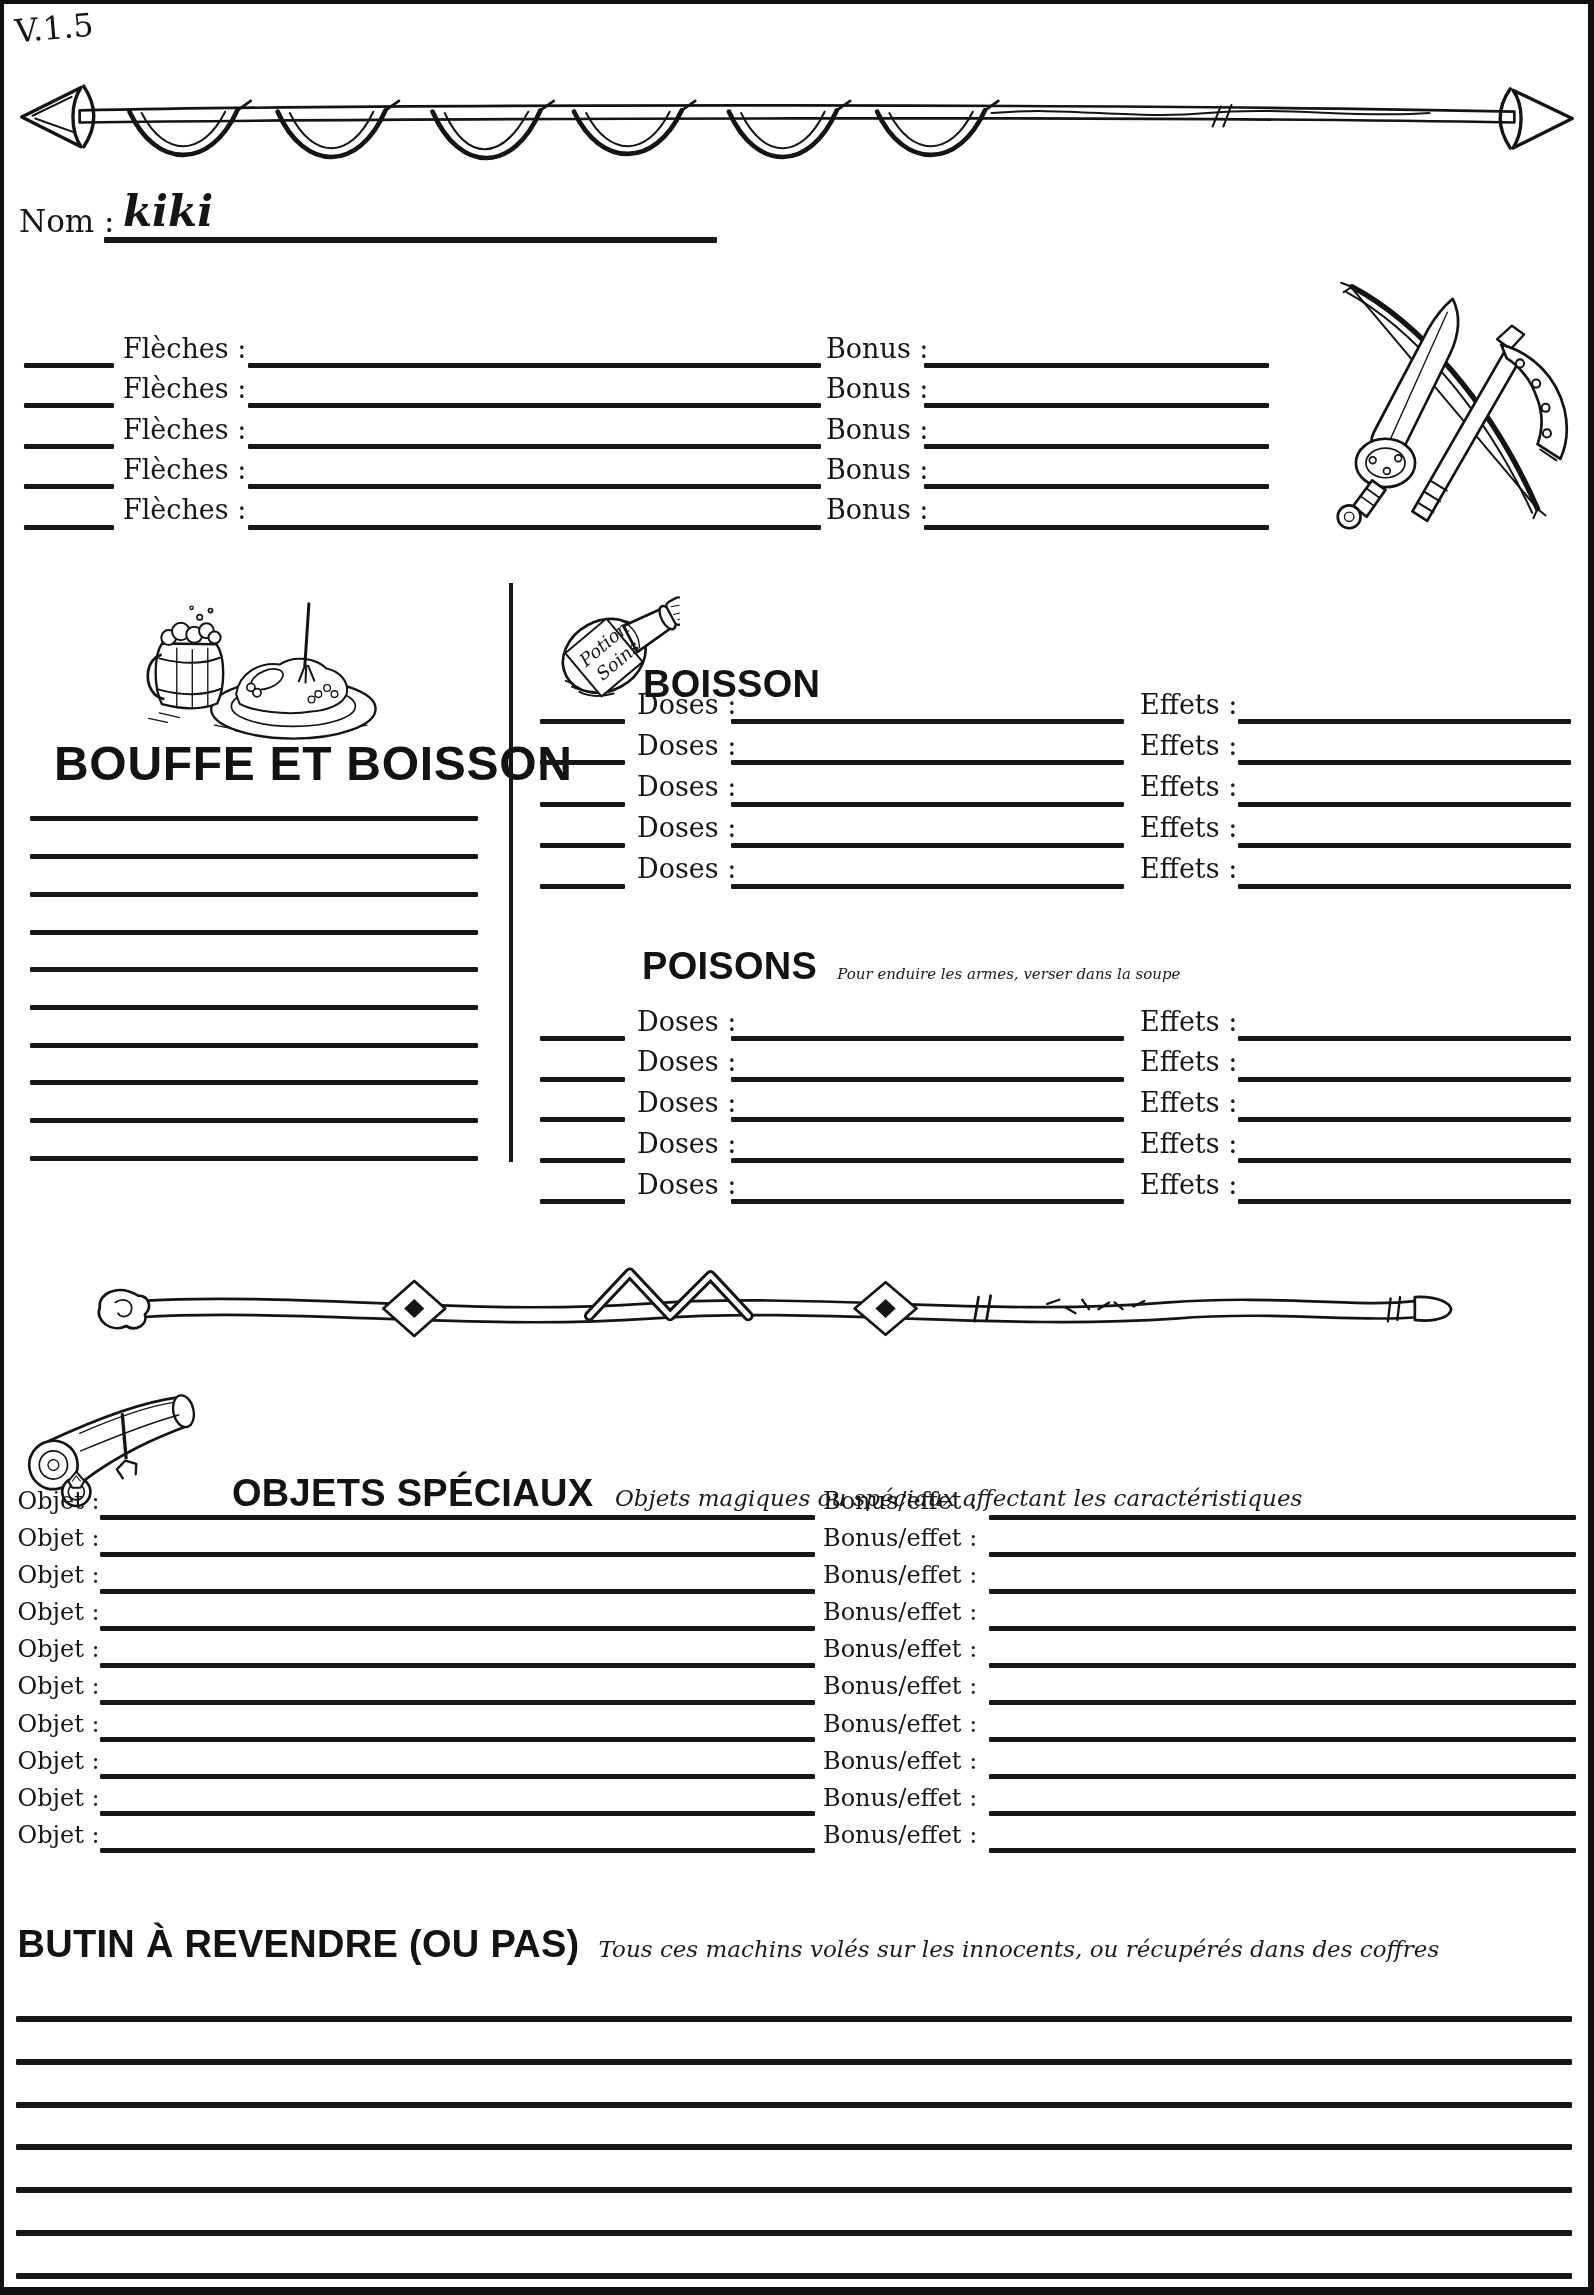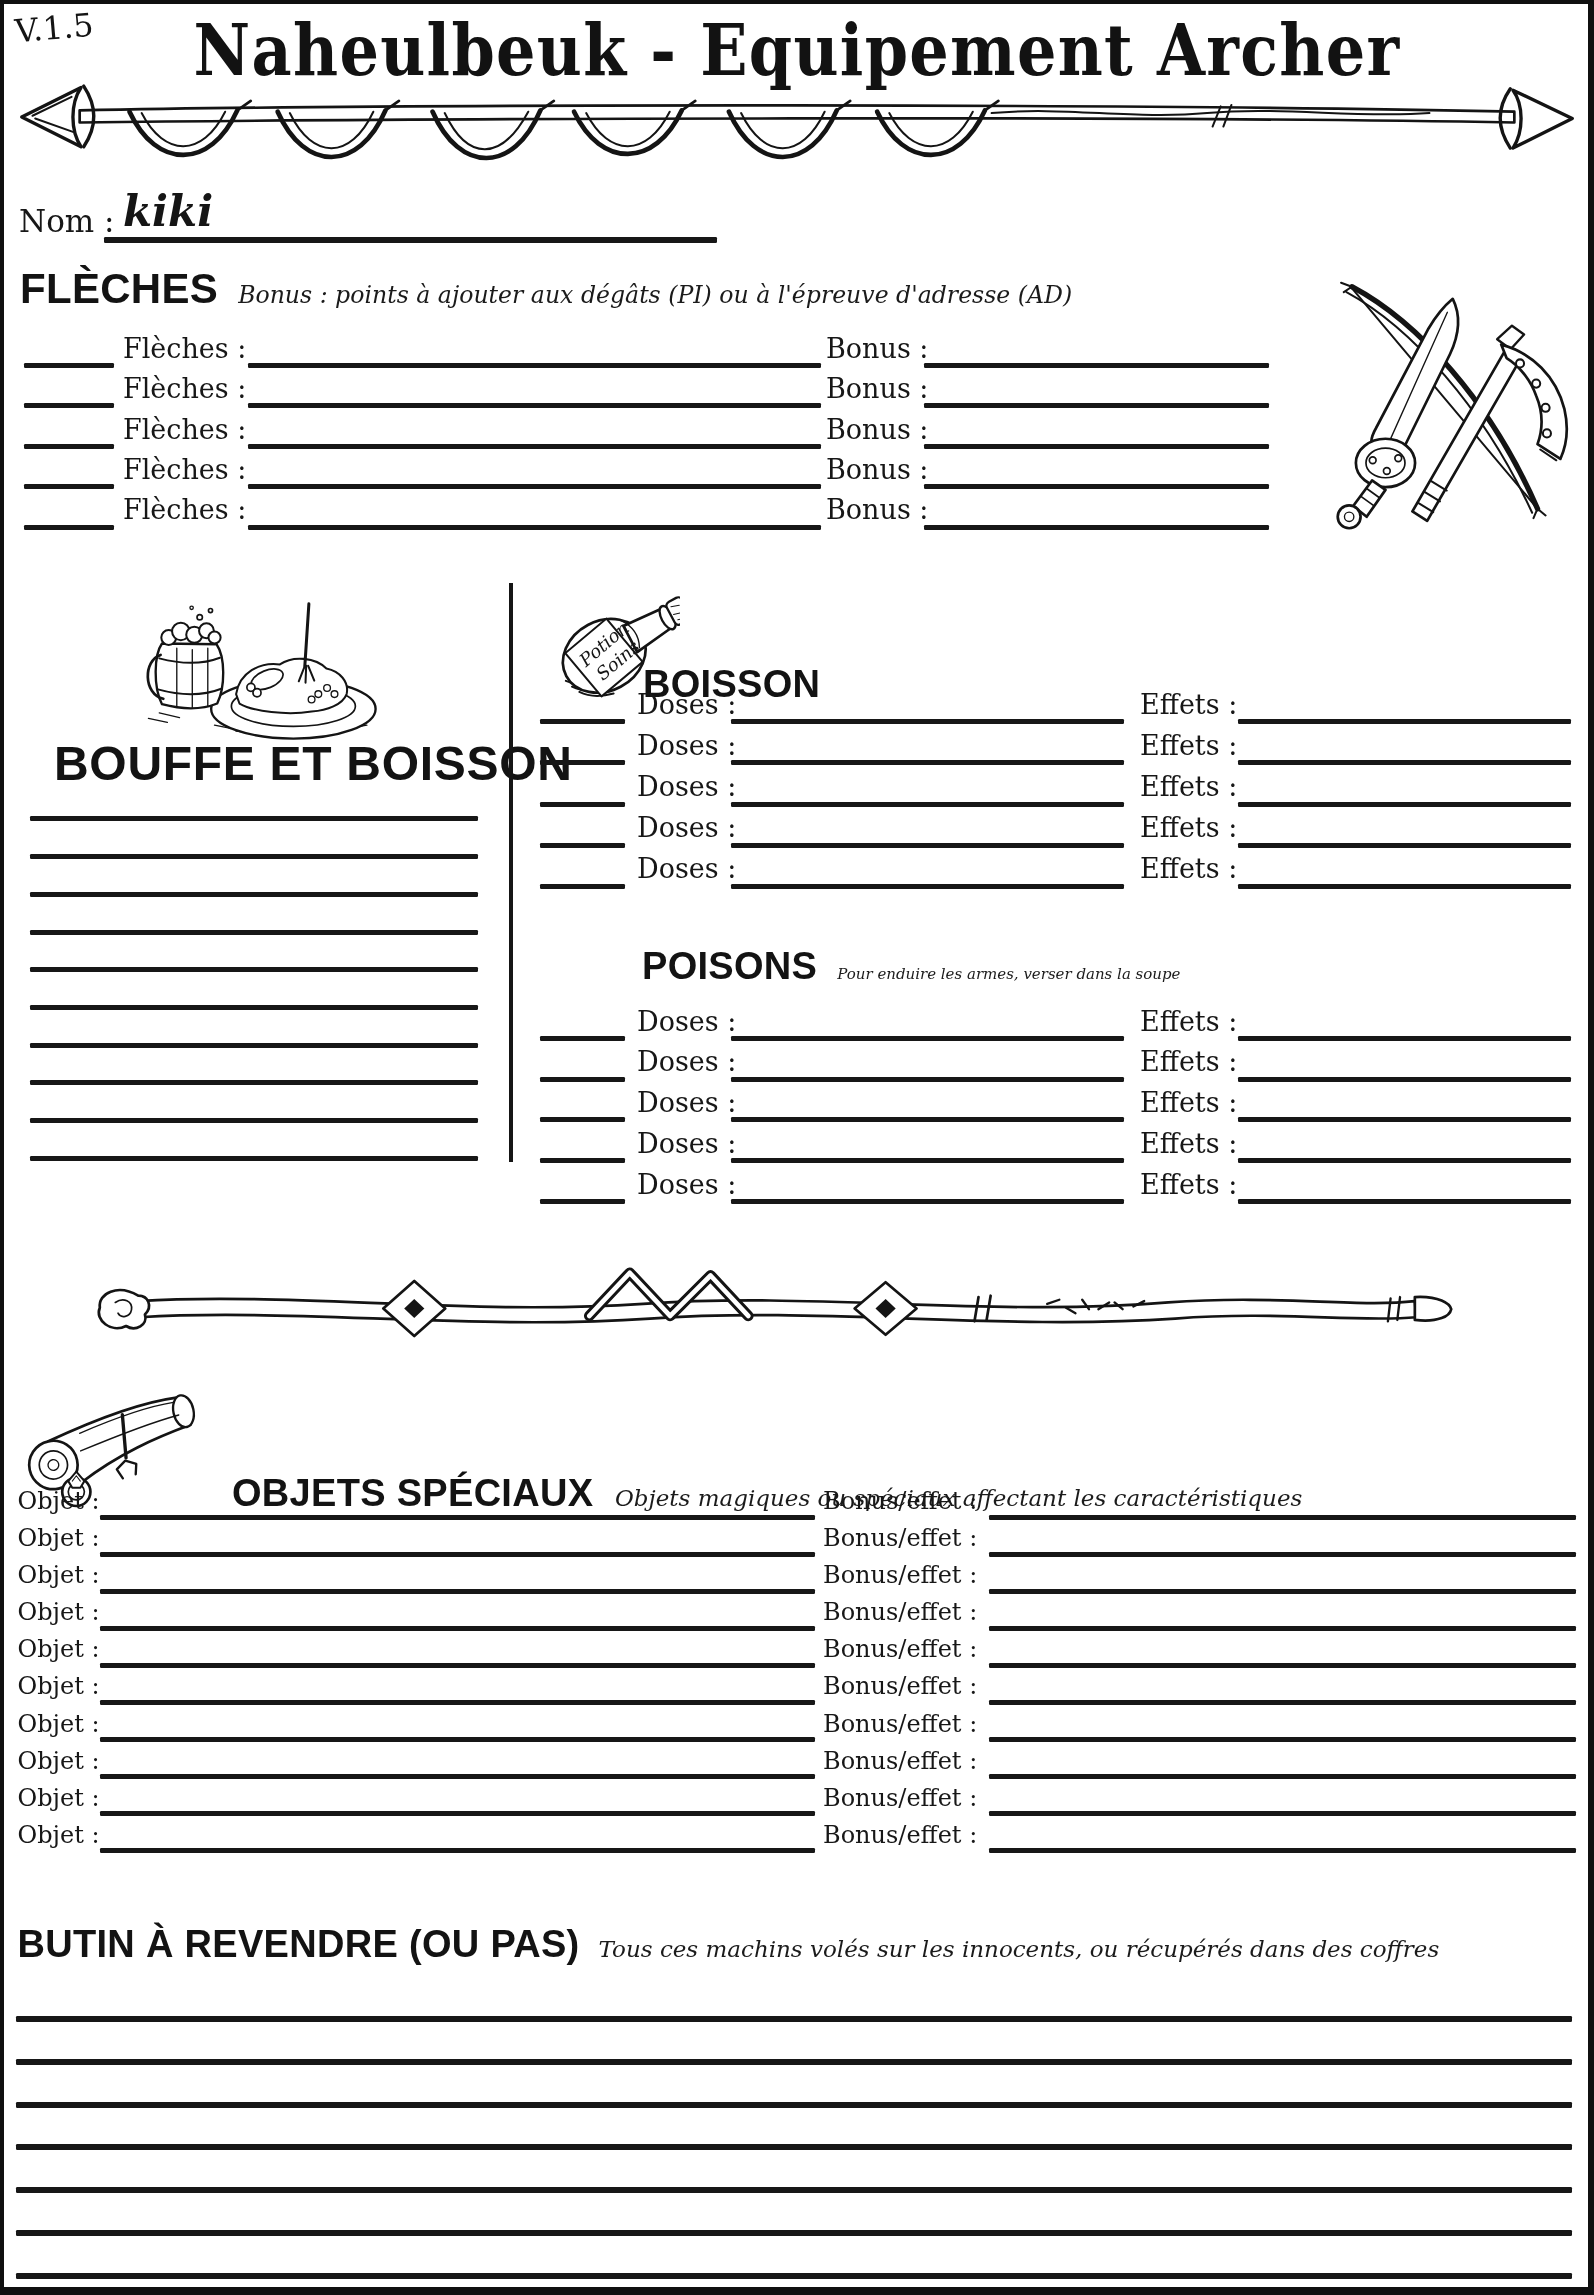--- a/index.html
+++ b/index.html
@@ -33,23 +33,20 @@
   svg text{font-family:"DejaVu Serif",serif;fill:#161616;}
   .butin-line{height:6px;}
 </style>
 </head>
 <body>
 
 <div id="page">
   <div id="frame"></div>
 
   <div id="version">V.1.5</div>
-  <div id="title-wrap">
-    <span id="title">Naheulbeuk - Equipement Archer</span>
-  </div>
 
   <svg style="left:15px;top:67px" width="1564" height="115" viewBox="0 0 2322 170">
     <path class="paper" stroke-width="4" d="M96,64 C600,54 1700,54 2226,66 L2226,82 C1700,72 600,76 96,82 Z"></path>
     <path class="paper" stroke-width="5" d="M10,74 L98,30 C82,54 82,94 98,118 Z"></path>
     <path class="ink" stroke-width="3" d="M26,72 L84,44 M30,76 L86,96"></path>
     <path class="ink" stroke-width="5" d="M102,28 Q132,73 102,118"></path>
     <path class="paper" stroke-width="5" d="M2312,76 L2224,34 C2240,56 2240,96 2224,120 Z"></path>
     <path class="ink" stroke-width="5" d="M2220,32 Q2190,75 2220,120"></path>
     <g class="ink" stroke-width="7">
       <path d="M170,66 C210,152 290,152 330,64"></path>
@@ -71,24 +68,20 @@
     </g>
     <g class="ink" stroke-width="4">
       <path d="M330,64 l20,-14 M550,64 l20,-14 M780,64 l20,-14 M990,64 l20,-14 M1220,64 l20,-14 M1440,64 l20,-14"></path>
     </g>
   </svg>
 
   <span id="nom-label" class="lbl">Nom :</span>
   <span id="nom-value">kiki</span>
   <div id="nom-line" class="wline"></div>
 
-  <div class="hdrow" style="left:20px;top:268px">
-    <span class="hd" style="font-size:42px">FLÈCHES</span>
-    <span class="sub" style="margin-left:20px">Bonus : points à ajouter aux dégâts (PI) ou à l'épreuve d'adresse (AD)</span>
-  </div>
 
   <svg style="left:1310px;top:280px" width="266" height="259" viewBox="0 0 395 385">
     <path class="ink" stroke-width="3" d="M62,12 L338,340"></path>
     <path class="ink" stroke-width="8" d="M62,10 C160,62 268,180 338,340"></path>
     <path class="ink" stroke-width="3" d="M54,18 C150,70 258,190 330,346"></path>
     <path class="ink" stroke-width="3" d="M62,10 l-16,-6 M62,10 l-12,8 M338,340 l12,10 M338,340 l-6,14"></path>
     <path class="paper" stroke-width="4" d="M212,28 C224,52 222,80 208,110 L138,252 C130,266 118,272 108,264 L96,254 C88,246 90,234 98,220 L176,72 C188,52 200,38 212,28 Z"></path>
     <path class="ink" stroke-width="2" d="M204,48 L116,244"></path>
     <ellipse class="paper" stroke-width="4" cx="112" cy="272" rx="44" ry="36"></ellipse>
     <ellipse class="ink" stroke-width="2.5" cx="112" cy="272" rx="29" ry="22"></ellipse>

